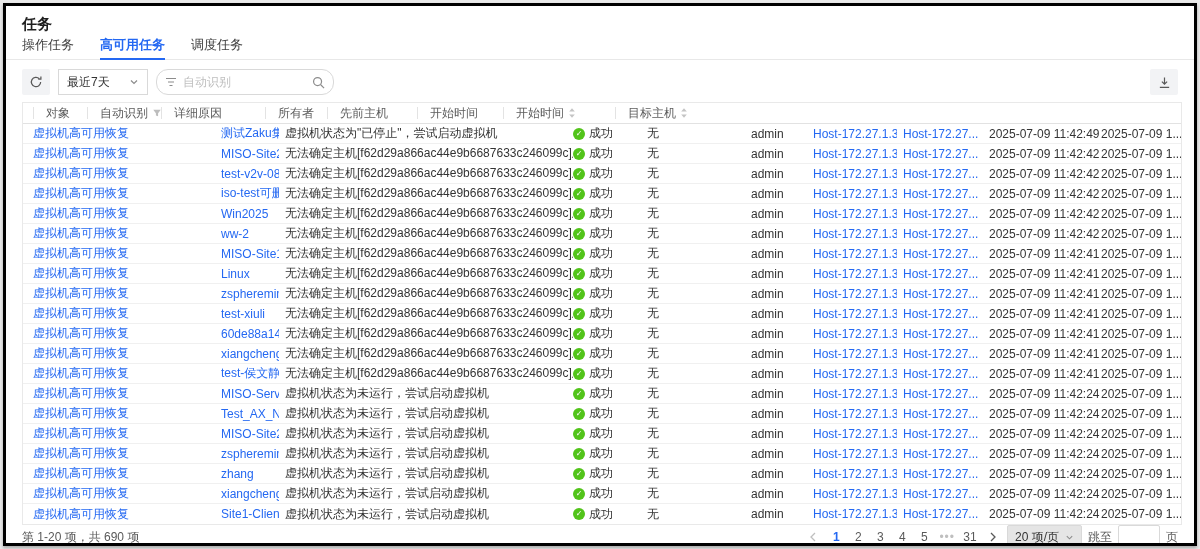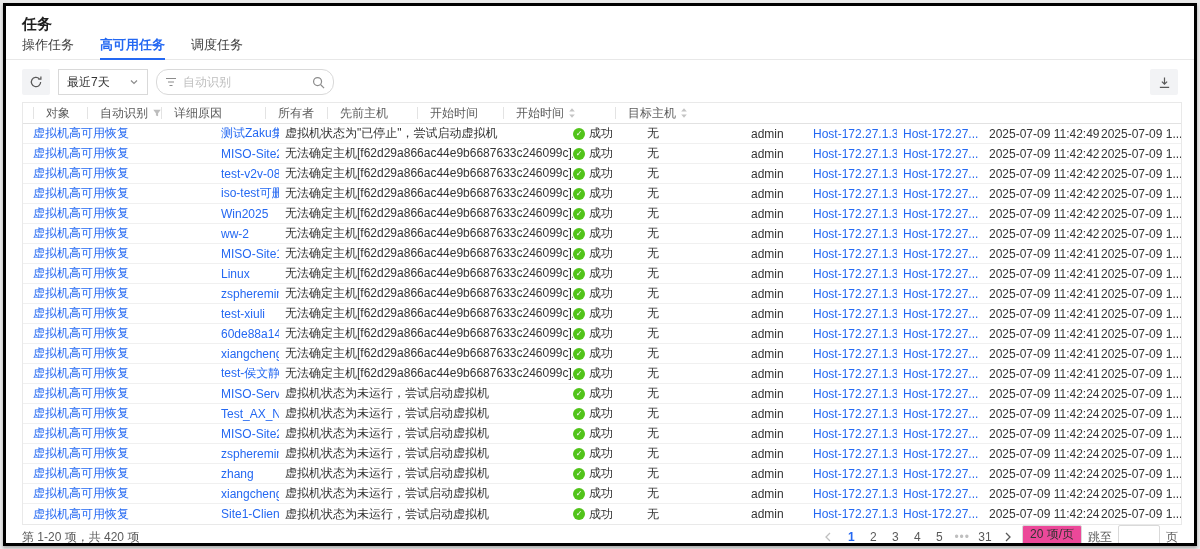--- a/index.html
+++ b/index.html
@@ -27,21 +27,21 @@
   .col0{width:198px}.col1{width:64px}.col2{width:288px}.col3{width:74px}.col4{width:104px}.col5{width:62px}.col6{width:90px}.col7{width:86px}.col8{width:112px}.col9{width:80px}
   .hdiv { width:1px; height:12px; background:#e3e3e3; margin-right:8px; flex:0 0 auto; }
   .link { color:var(--accent); cursor:pointer; overflow:hidden; white-space:nowrap; }
   .status-dot { width:12px; height:12px; border-radius:50%; background:var(--success); color:#fff; font-size:8px; line-height:12px; text-align:center; flex:0 0 auto; }
   .footer { height:26px; display:flex; align-items:center; justify-content:space-between; font-size:12px; color:#595959; padding-bottom:2px; }
   .pager { display:flex; align-items:center; gap:6px; }
   .page-num { min-width:18px; height:20px; line-height:20px; text-align:center; color:#595959; cursor:pointer; padding:0 2px; }
   .page-num.active { color:var(--accent); font-weight:bold; }
   .page-num.ellipsis { color:#bfbfbf; letter-spacing:1px; cursor:default; }
   .pager-arrow { width:16px; height:20px; display:flex; align-items:center; justify-content:center; cursor:pointer; }
-  .size-select { height:24px; border:1px solid #d9d9d9; border-radius:2px; display:flex; align-items:center; gap:6px; padding:0 7px; background:#ec4899; cursor:pointer; color:#333;flex-direction:column; }
+  .size-select { height:24px; border:1px solid #d9d9d9; border-radius:2px; display:flex; align-items:center; gap:6px; padding:0 7px; background:#e5e5e5; cursor:pointer; color:#333; }
   .jump-input { width:42px; height:24px; border:1px solid #d9d9d9; border-radius:2px; outline:none; padding:0 4px; font-size:12px; font-family:inherit; }
   svg { display:block; }
 </style>
 </head>
 <body>
 
 <div class="frame">
   <div class="content">
     <div class="page-title">任务</div>
 
@@ -802,21 +802,21 @@
               <span>2025-07-09 11:42:24</span>
             </div>
             <div class="cell col9">
               <span>2025-07-09 1...</span>
             </div>
           </div>
         </div>
     </div>
 
     <div class="footer">
-      <div>第 1-20 项，共 420 项</div>
+      <div>第 1-20 项，共 690 项</div>
       <div class="pager">
         <div class="pager-arrow">
           <svg width="8" height="10" viewBox="0 0 8 10" fill="none" stroke="#bfbfbf" stroke-width="1.3">
               <path d="M6 1 2 5l4 4"></path>
             </svg>
         </div>
         <div style="display:flex;align-items:center;gap:4px" id="pages">
             <div class="page-num active">1</div>
             <div class="page-num">2</div>
             <div class="page-num">3</div>

